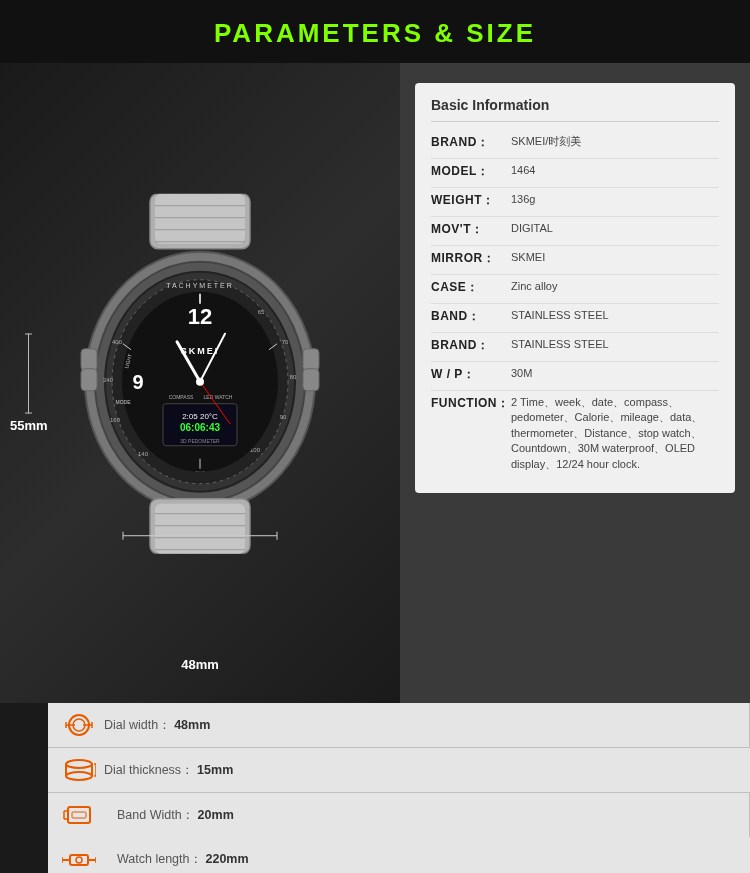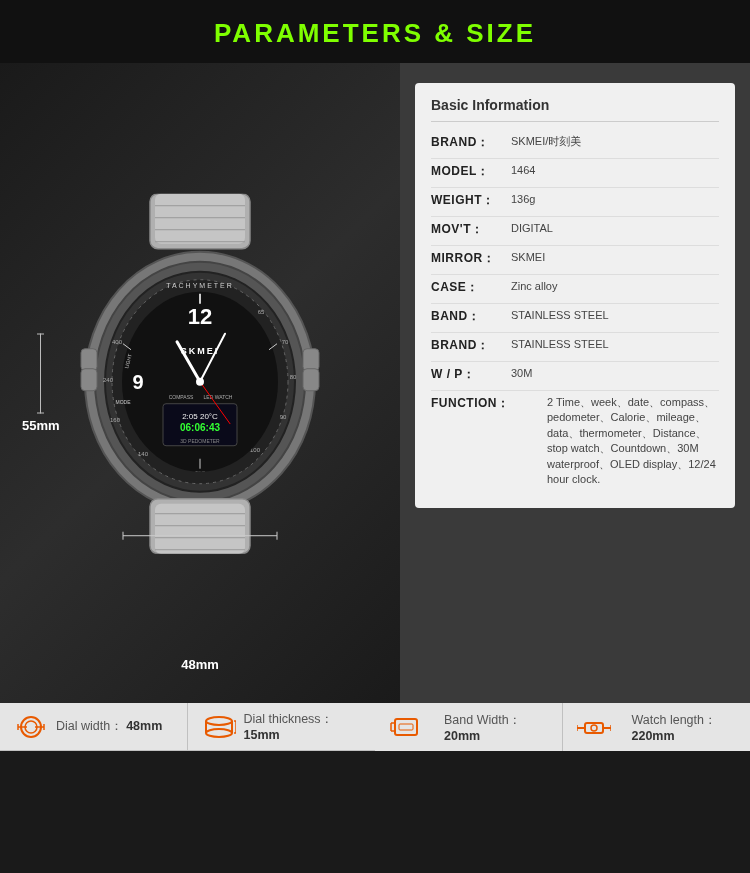--- a/index.html
+++ b/index.html
@@ -75,43 +75,43 @@
       align-items: flex-start;
       margin-bottom: 4px;
       font-size: 12.5px;
       color: #333;
       border-bottom: 1px solid #ddd;
       padding-bottom: 7px;
     }
     .spec-row:last-child {
       border-bottom: none;
       margin-bottom: 0;
-      gap: 36px;
     }
 
     .spec-label {
       font-weight: 900;
       min-width: 80px;
       color: #222;
       letter-spacing: 0.5px;
       font-size: 12px;
     }
     .spec-value {
       color: #444;
       font-size: 11px;
       flex: 1;
       line-height: 1.4;
     }
 
     .bottom-cells-grid {
       display: grid;
-      grid-template-columns: 1fr 1fr 1fr 1fr;
+      grid-template-columns: 1fr;
       grid-template-rows: 1fr 1fr;
       width: 750px;
       height: 90px;
+      padding-left: 48px;
     }
     .bc {
       display: flex;
       align-items: center;
       padding: 8px 14px;
       border-right: 1px solid #c0c0c0;
       border-bottom: 1px solid #c0c0c0;
       background: #e5e5e5;
     }
     .bc:nth-child(2), .bc:nth-child(4) {
@@ -152,21 +152,21 @@
 <body>
 
 <div class="header">
   <h1 class="header-title">PARAMETERS &amp; SIZE</h1>
 </div>
 
 <div class="main-content">
 
   <div class="watch-area">
 
-    <div style="position:absolute;left:22px;top:50%;transform:translateY(-50%);display:flex;flex-direction:column;align-items:center;">
+    <div style="position:absolute;left:10px;top:50%;transform:translateY(-50%);display:flex;flex-direction:column;align-items:center;">
       <div style="width:1px;height:80px;background:#bbb;position:relative;">
         <div style="position:absolute;top:0;left:-3px;width:7px;height:1px;background:#bbb;"></div>
         <div style="position:absolute;bottom:0;left:-3px;width:7px;height:1px;background:#bbb;"></div>
       </div>
       <span style="color:#fff;font-size:13px;font-weight:bold;margin-top:4px;">55mm</span>
     </div>
 
     <div class="watch-svg-wrap">
       <svg width="290" height="360" viewBox="0 0 290 360" xmlns="http://www.w3.org/2000/svg">
 

